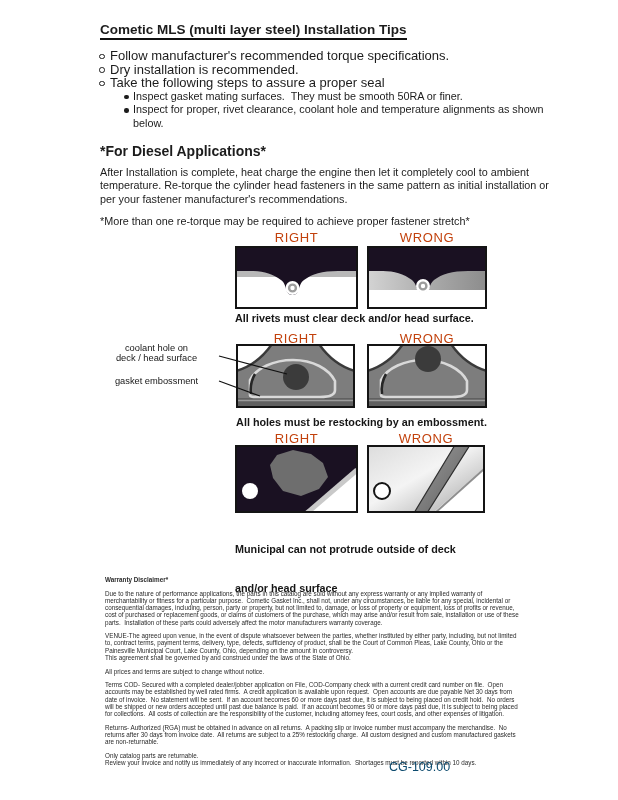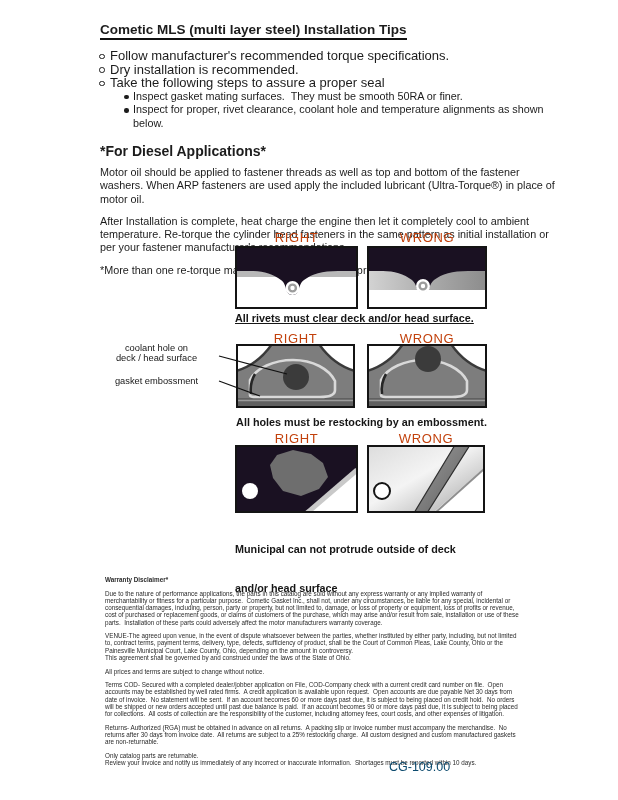--- a/index.html
+++ b/index.html
@@ -43,21 +43,20 @@
   <div class="main">
     <h1 class="title"><span>Cometic MLS (multi layer steel) Installation Tips</span></h1>
 
     <div class="bullet">Follow manufacturer's recommended torque specifications.</div>
     <div class="bullet">Dry installation is recommended.</div>
     <div class="bullet">Take the following steps to assure a proper seal</div>
     <div class="sub-bullet">Inspect gasket mating surfaces.  They must be smooth 50RA or finer.</div>
     <div class="sub-bullet">Inspect for proper, rivet clearance, coolant hole and temperature alignments as shown below.</div>
 
     <h2 class="diesel-heading">*For Diesel Applications*</h2>
-    <p class="para">Motor oil should be applied to fastener threads as well as top and bottom of the fastener washers. When ARP fasteners are used apply the included lubricant (Ultra-Torque®) in place of motor oil.</p>
     <p class="para">After Installation is complete, heat charge the engine then let it completely cool to ambient temperature. Re-torque the cylinder head fasteners in the same pattern as initial installation or per your fastener manufacturer's recommendations.</p>
     <p class="note">*More than one re-torque may be required to achieve proper fastener stretch*</p>
   </div>
 
   <div class="diagrams">
 
     <div class="abs rw-label" style="left:235px; top:0; width:123px;">RIGHT</div>
     <div class="abs rw-label" style="left:367px; top:0; width:120px;">WRONG</div>
 
     <svg class="abs panel" style="left:235px; top:16px;" width="123" height="63" viewBox="0 0 123 63">
@@ -78,21 +77,21 @@
         </linearGradient>
       </defs>
       <rect width="120" height="63" fill="#ffffff"></rect>
       <rect x="0" y="25" width="120" height="19" fill="url(#g1w)"></rect>
       <path d="M0,0 H120 V25 H101 C85,25 75,28 67,34 C61,39 64,46 56,46 C48,46 51,39 45,34 C37,28 27,25 16,25 H0 Z" fill="#1a1122"></path>
       <circle cx="56" cy="40" r="7" fill="#ffffff"></circle>
       <circle cx="56" cy="40" r="3.4" fill="#ffffff" stroke="#9c9c9c" stroke-width="2.4"></circle>
       <rect x="1" y="1" width="118" height="61" fill="none" stroke="#141414" stroke-width="2"></rect>
     </svg>
 
-    <div class="abs caption" style="left:235px; top:82px;text-decoration:underline;">All rivets must clear deck and/or head surface.</div>
+    <div class="abs caption" style="left:235px; top:82px;">All rivets must clear deck and/or head surface.</div>
 
     <div class="abs rw-label" style="left:236px; top:101px; width:119px;">RIGHT</div>
     <div class="abs rw-label" style="left:367px; top:101px; width:120px;">WRONG</div>
 
     <svg class="abs panel" style="left:236px; top:114px;" width="119" height="64" viewBox="0 0 119 64">
       <rect width="119" height="64" fill="#7d7d7d"></rect>
       <path d="M0,0 H36 C27,13 14,23 0,27 Z" fill="#ffffff"></path>
       <path d="M83,0 H119 V27 C105,23 92,13 83,0 Z" fill="#ffffff"></path>
       <path d="M36,0 C27,13 14,23 0,27" fill="none" stroke="#3a3a3a" stroke-width="2.4"></path>
       <path d="M83,0 C92,13 105,23 119,27" fill="none" stroke="#3a3a3a" stroke-width="2.4"></path>

